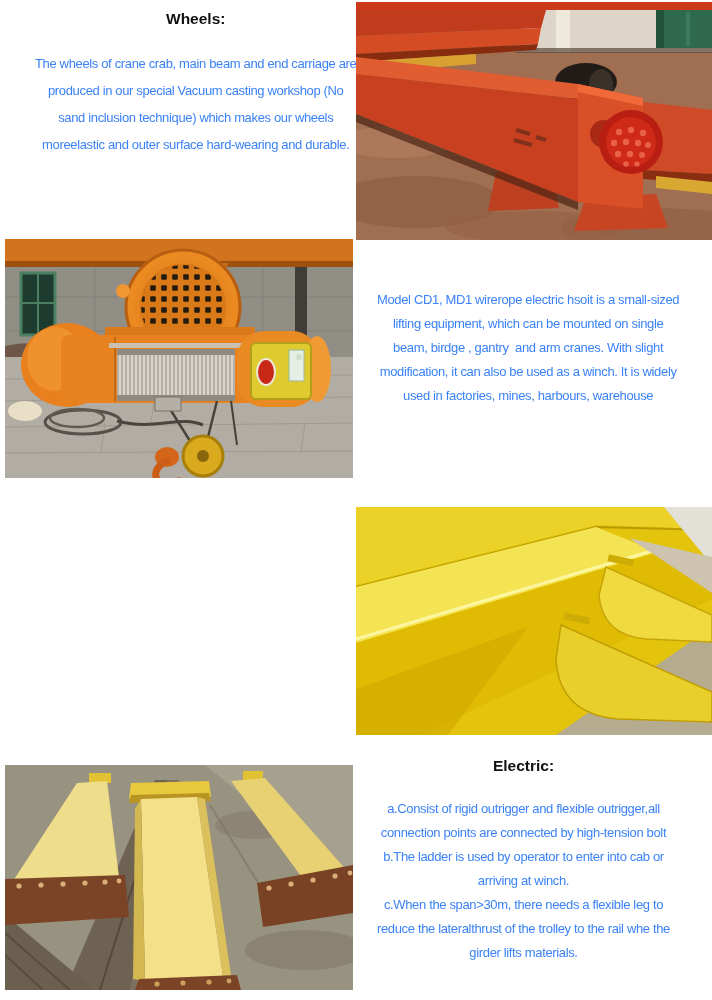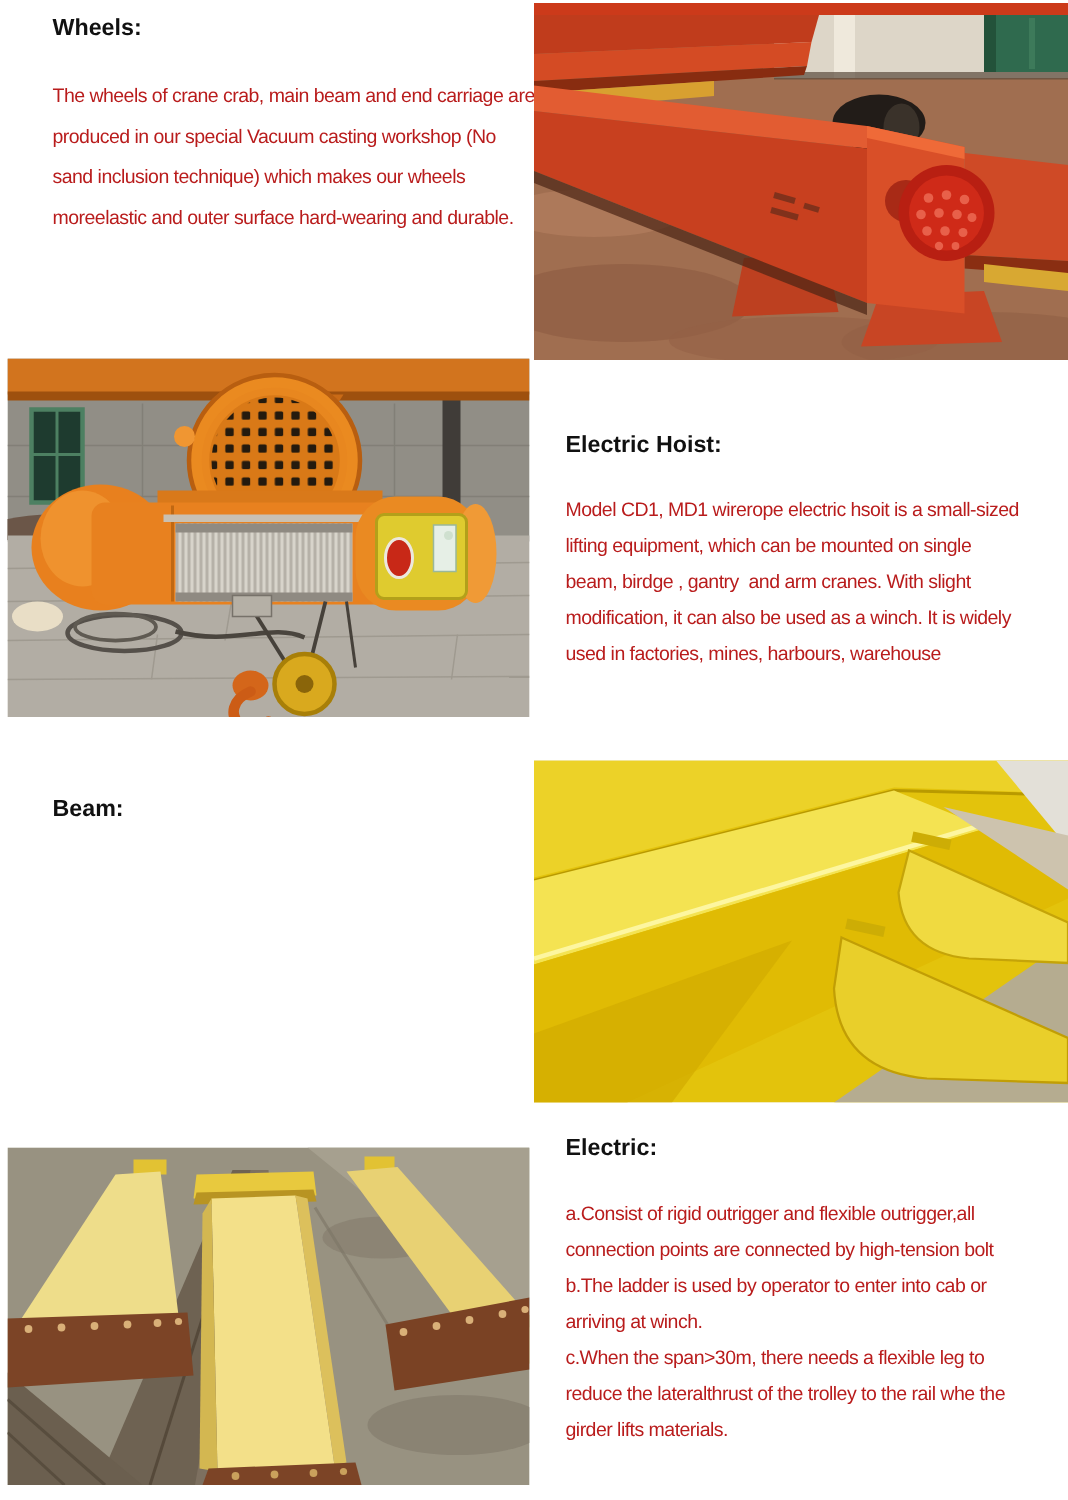--- a/index.html
+++ b/index.html
@@ -1,20 +1,20 @@
 <!DOCTYPE html>
 <html><head>
 <meta charset="utf-8">
 <style>
   html,body{margin:0;padding:0;background:#ffffff;}
   .page{position:relative;width:712px;height:1000px;background:#fff;overflow:hidden;
         font-family:"Liberation Sans", sans-serif;color:#1d1d1d;}
-  .txt{position:absolute;}
+  .txt{position:absolute;text-align:center;}
   .txt h3{margin:0 0 22px 0;font-size:15.5px;font-weight:bold;color:#111;}
-  .body{font-size:13px;letter-spacing:-0.35px;white-space:pre;color:#b91c1c;}
+  .body{font-size:13px;letter-spacing:-0.35px;white-space:pre;color:#3b82f6;}
   .lh27{line-height:27px}
   .lh24{line-height:24px}
   .lh20{line-height:20.5px}
   .s1{left:35px;top:10px;}
   .s2{left:377px;top:288px;}
   .s3{left:35px;top:531px;}
   .s4{left:377px;top:757px;}
   .photo{position:absolute;margin:0;padding:0;background:#f4f2ee;}
   .photo svg{display:block;width:100%;height:100%;}
   .p1{left:356px;top:2px;width:356px;height:238px;}
@@ -177,30 +177,28 @@
       <line x1="226" y1="162" x2="232" y2="206" stroke="#46413a" stroke-width="2"></line>
       <rect x="150" y="158" width="26" height="14" fill="#b5b0a6" stroke="#77726a" stroke-width="1"></rect>
       <circle cx="198" cy="217" r="20" fill="#d9a91e" stroke="#a87f08" stroke-width="3"></circle>
       <circle cx="198" cy="217" r="6" fill="#8a650a"></circle>
       <ellipse cx="162" cy="218" rx="12" ry="10" fill="#d4661a"></ellipse>
       <path d="M162,222 c-12,5 -15,16 -6,23 c6,5 15,3 18,-3" fill="none" stroke="#cc5c16" stroke-width="7" stroke-linecap="round"></path>
     </svg>
   </figure>
 
   <section class="txt s2">
-    <h3>Electric Hoist:</h3>
     <div class="body lh24">Model CD1, MD1 wirerope electric hsoit is a small-sized
 lifting equipment, which can be mounted on single
 beam, birdge , gantry  and arm cranes. With slight
 modification, it can also be used as a winch. It is widely
 used in factories, mines, harbours, warehouse</div>
   </section>
 
   <section class="txt s3">
-    <h3>Beam:</h3>
   </section>
 
   <figure class="photo p3">
     <svg viewBox="0 0 356 228" preserveAspectRatio="none">
       <rect width="356" height="228" fill="#e3c30c"></rect>
 
       <polygon points="0,0 356,0 356,22 240,18 0,78" fill="#ecd228"></polygon>
       <polyline points="0,80 240,20 356,23" fill="none" stroke="#b99a00" stroke-width="2"></polyline>
 
       <polygon points="0,80 240,20 302,45 0,136" fill="#f4e352"></polygon>

